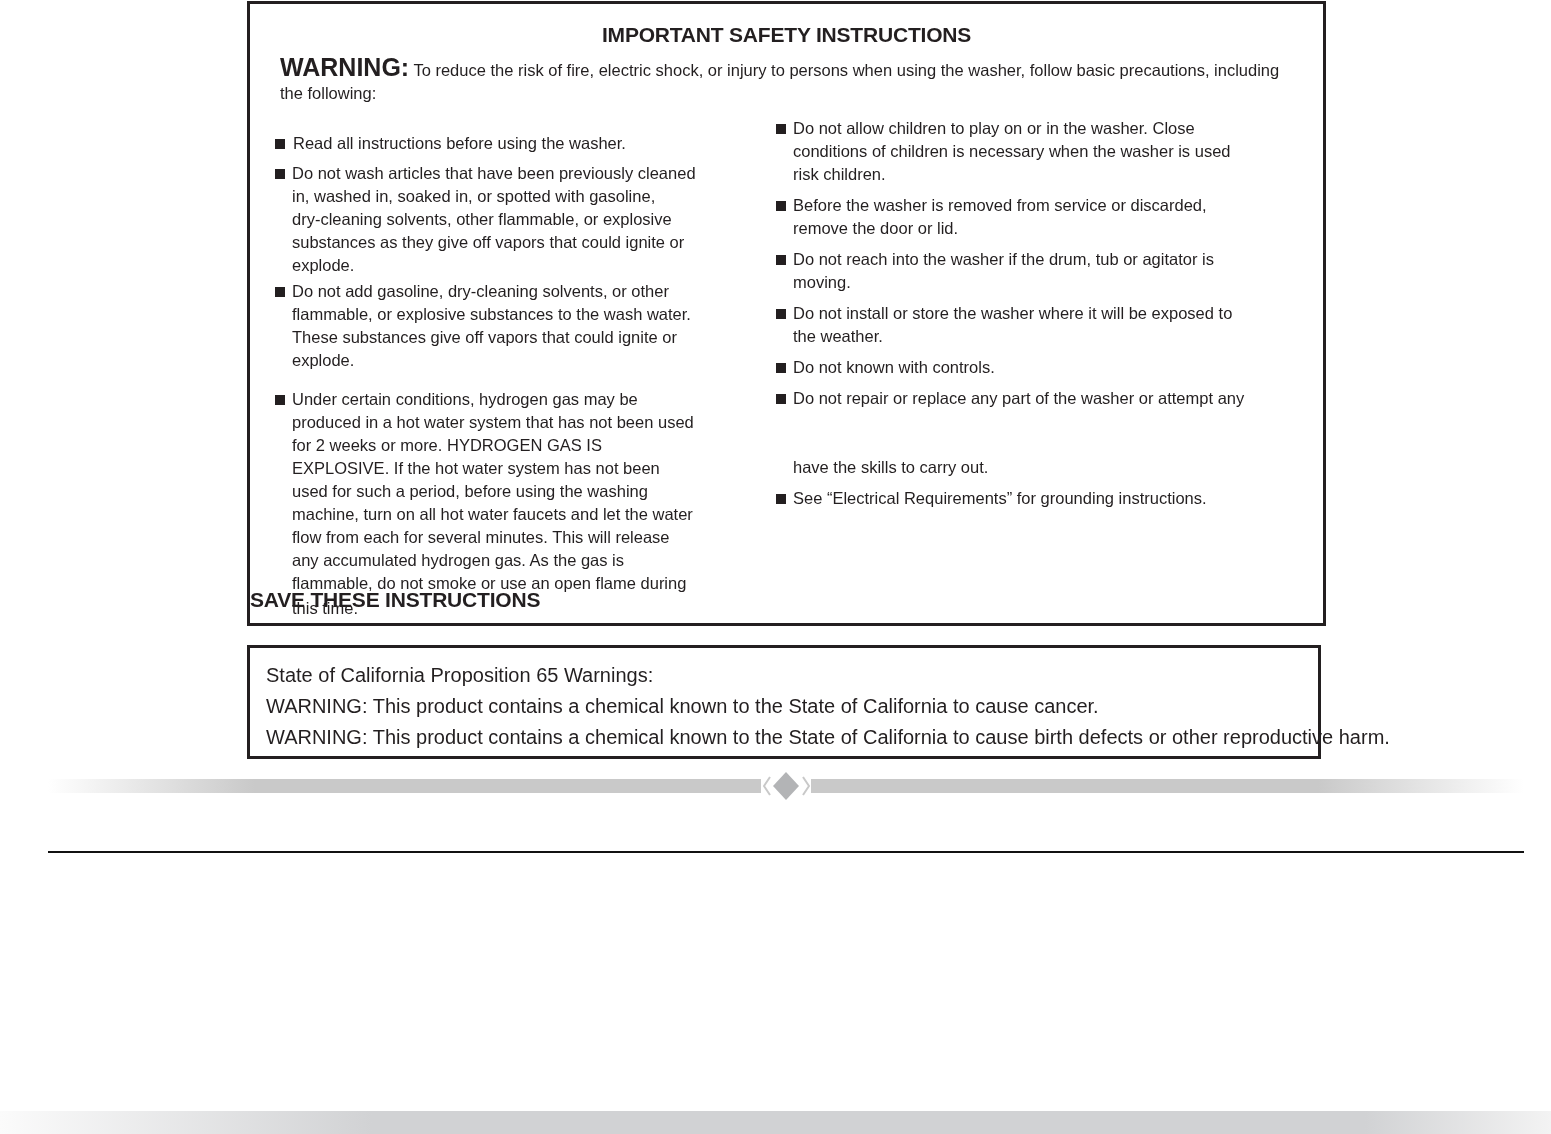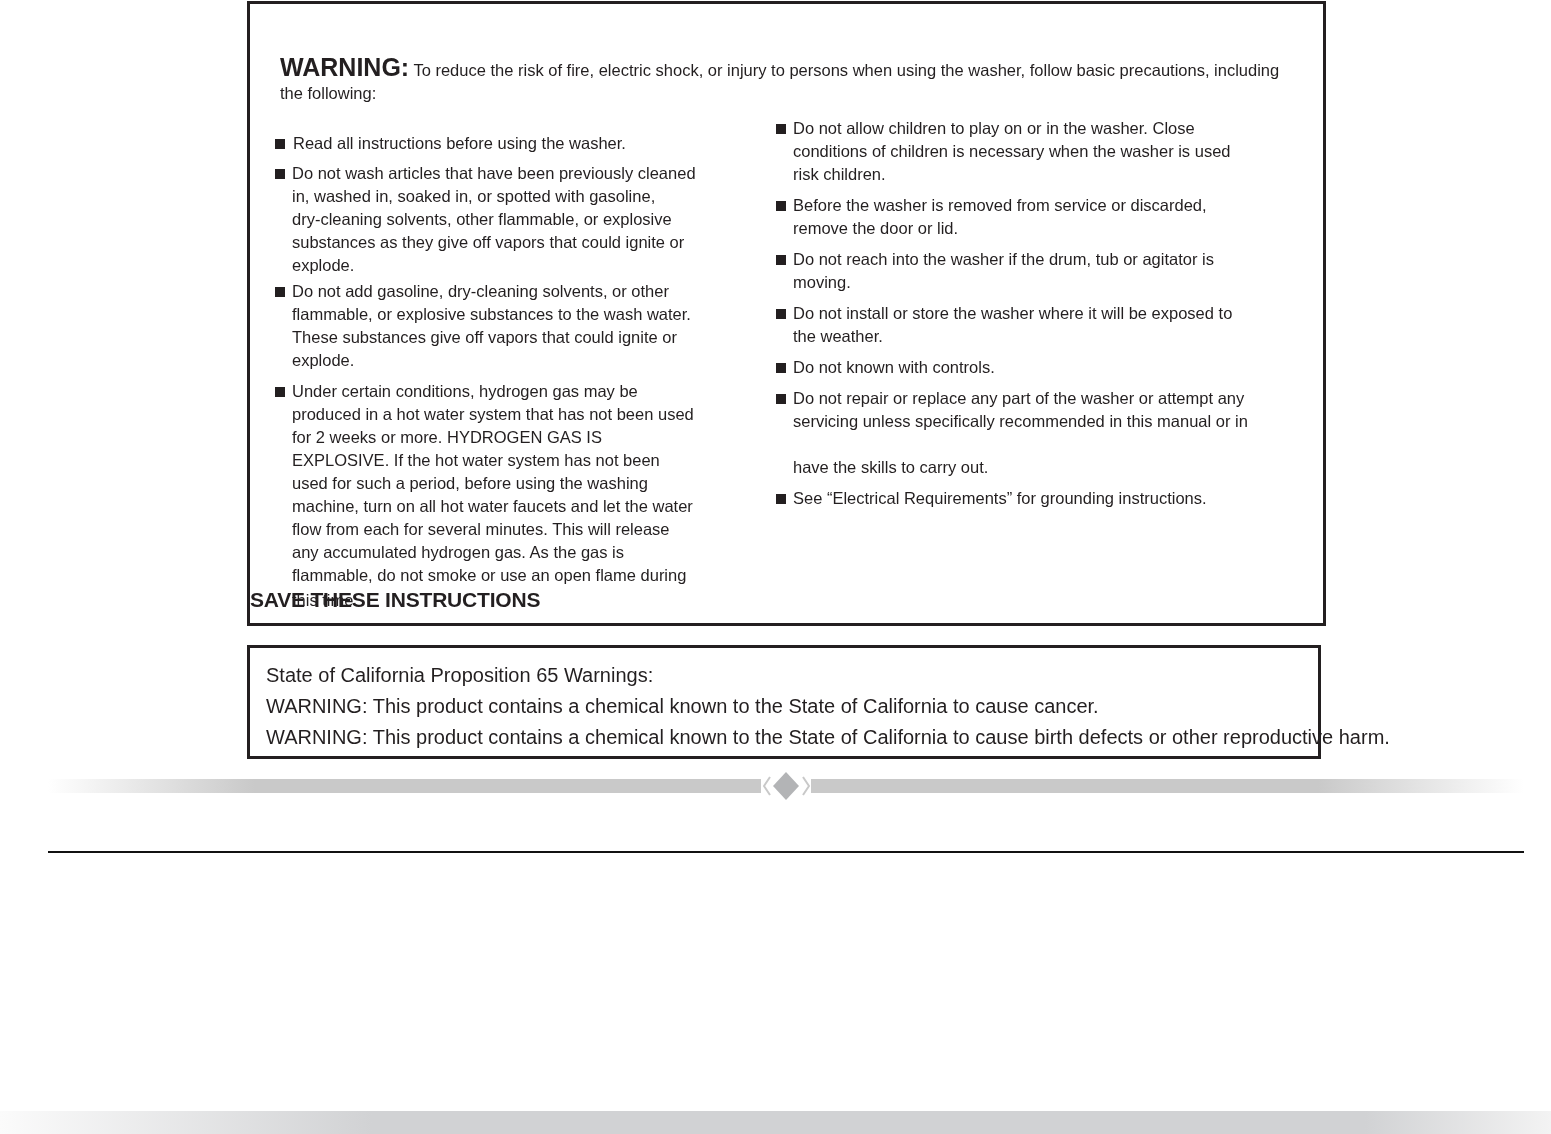--- a/index.html
+++ b/index.html
@@ -15,21 +15,21 @@
   .warning-intro .warn-label { font-weight: bold; font-size: 25px; }
 
   .col { position: absolute; font-size: 16.5px; line-height: 23px; }
   .col-left { left: 24px; top: 116px; width: 470px; }
   .col-right { left: 525px; top: 113px; width: 525px; }
   .item { position: relative; padding-left: 18px; margin-bottom: 8px; }
   .item .bullet { position: absolute; left: 1px; top: 7px; width: 10px; height: 10px;
                   background: #231f20; }
   .col-left .item:nth-child(1) { padding-left: 19px; margin-bottom: 7px; margin-top: 12px; }
   .col-left .item:nth-child(2) { margin-bottom: 3px; }
-  .col-left .item:nth-child(3) { margin-bottom: 8px; }
+  .col-left .item:nth-child(3) { margin-bottom: 16px; }
   .col-left .item:nth-child(4) .last-line { display: inline-block; margin-top: 2px; }
 
   .save-title { position: absolute; left: 0; right: 0; top: 584px; text-align: left;
                 font-weight: bold; font-size: 21px; letter-spacing: -0.2px; }
 
   .prop-box { position: absolute; left: 247px; top: 645px; width: 1068px; height: 108px;
               border: 3px solid #231f20; box-sizing: content-box; }
   .prop-line { position: absolute; left: 16px; font-size: 20px; line-height: 20px; white-space: nowrap; }
   .prop-line.l0 { top: 17px; }
   .prop-line.l1 { top: 48px; }
@@ -45,36 +45,37 @@
 
   .rule { position: absolute; left: 48px; top: 851px; width: 1476px; height: 2px; background: #111111; }
 
   .footer-band { position: absolute; left: 0; top: 1111px; width: 1551px; height: 23px;
                  background: linear-gradient(to right, #fbfbfb 0%, #d1d2d4 24%, #d1d2d4 88%, #f3f3f3 100%); }
 </style>
 </head>
 <body>
 
 <div class="safety-box">
+  <div class="safety-title">IMPORTANT SAFETY INSTRUCTIONS</div>
   <div class="warning-intro">
     <span class="warn-label">WARNING:</span><span> To reduce the risk of fire, electric shock, or injury to persons when using the washer, follow basic precautions, including the following:</span>
   </div>
   <div class="col col-left" id="col-left">
       <div class="item"><span class="bullet"></span><span class="last-line">Read all instructions before using the washer.</span></div>
       <div class="item"><span class="bullet"></span><span>Do not wash articles that have been previously cleaned</span><br><span>in, washed in, soaked in, or spotted with gasoline,</span><br><span>dry-cleaning solvents, other flammable, or explosive</span><br><span>substances as they give off vapors that could ignite or</span><br><span class="last-line">explode.</span></div>
       <div class="item"><span class="bullet"></span><span>Do not add gasoline, dry-cleaning solvents, or other</span><br><span>flammable, or explosive substances to the wash water.</span><br><span>These substances give off vapors that could ignite or</span><br><span class="last-line">explode.</span></div>
       <div class="item"><span class="bullet"></span><span>Under certain conditions, hydrogen gas may be</span><br><span>produced in a hot water system that has not been used</span><br><span>for 2 weeks or more. HYDROGEN GAS IS</span><br><span>EXPLOSIVE. If the hot water system has not been</span><br><span>used for such a period, before using the washing</span><br><span>machine, turn on all hot water faucets and let the water</span><br><span>flow from each for several minutes. This will release</span><br><span>any accumulated hydrogen gas. As the gas is</span><br><span>flammable, do not smoke or use an open flame during</span><br><span class="last-line">this time.</span></div>
     </div>
   <div class="col col-right" id="col-right">
       <div class="item"><span class="bullet"></span><span>Do not allow children to play on or in the washer. Close</span><br><span>conditions of children is necessary when the washer is used</span><br><span class="last-line">risk children.</span></div>
       <div class="item"><span class="bullet"></span><span>Before the washer is removed from service or discarded,</span><br><span class="last-line">remove the door or lid.</span></div>
       <div class="item"><span class="bullet"></span><span>Do not reach into the washer if the drum, tub or agitator is</span><br><span class="last-line">moving.</span></div>
       <div class="item"><span class="bullet"></span><span>Do not install or store the washer where it will be exposed to</span><br><span class="last-line">the weather.</span></div>
       <div class="item"><span class="bullet"></span><span class="last-line">Do not known with controls.</span></div>
-      <div class="item"><span class="bullet"></span><span>Do not repair or replace any part of the washer or attempt any</span><br><span>servicing unless specifically recommended in this manual or in</span><br><br><span class="last-line">have the skills to carry out.</span></div>
+      <div class="item"><span class="bullet"></span><span>Do not repair or replace any part of the washer or attempt any</span><br><br><br><span class="last-line">have the skills to carry out.</span></div>
       <div class="item"><span class="bullet"></span><span class="last-line">See “Electrical Requirements” for grounding instructions.</span></div>
     </div>
   <div class="save-title">SAVE THESE INSTRUCTIONS</div>
 </div>
 
 <div class="prop-box">
   <div class="prop-line l0">State of California Proposition 65 Warnings:</div>
   <div class="prop-line l1">WARNING: This product contains a chemical known to the State of California to cause cancer.</div>
   <div class="prop-line l2">WARNING: This product contains a chemical known to the State of California to cause birth defects or other reproductive harm.</div>
 </div>

